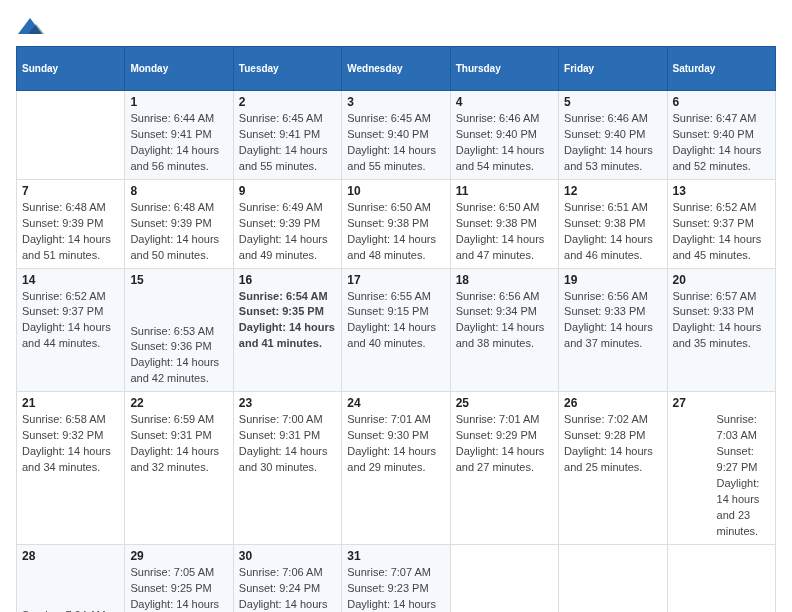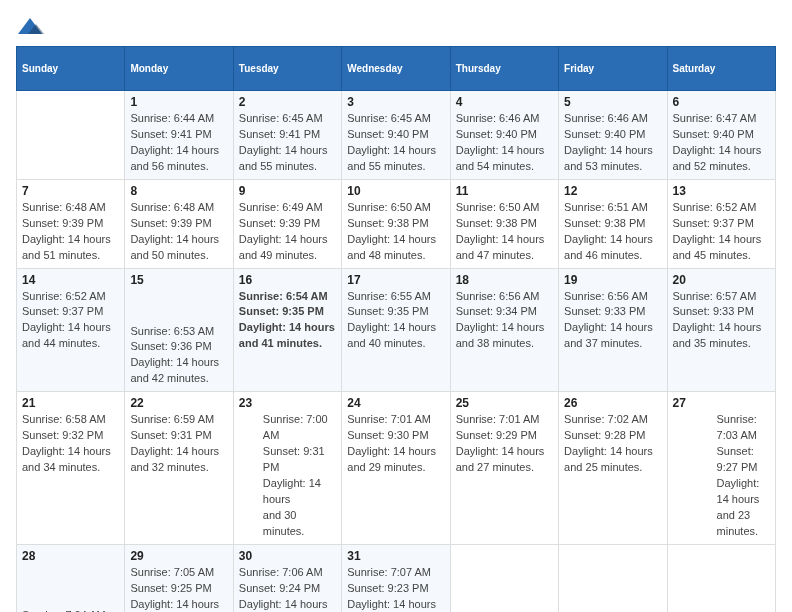--- a/index.html
+++ b/index.html
@@ -228,21 +228,21 @@
         <td>
           <span class="day-number">16</span>
           <div class="day-info" style="white-space: pre-line; font-weight: bold;">Sunrise: 6:54 AM
 Sunset: 9:35 PM
 Daylight: 14 hours
 and 41 minutes.</div>
         </td>
         <td>
           <span class="day-number">17</span>
           <div class="day-info" style="white-space: pre-line;">Sunrise: 6:55 AM
-Sunset: 9:35 PM
+Sunset: 9:15 PM
 Daylight: 14 hours
 and 40 minutes.</div>
         </td>
         <td>
           <span class="day-number">18</span>
           <div class="day-info" style="white-space: pre-line;">Sunrise: 6:56 AM
 Sunset: 9:34 PM
 Daylight: 14 hours
 and 38 minutes.</div>
         </td>
@@ -271,21 +271,21 @@
         </td>
         <td>
           <span class="day-number">22</span>
           <div class="day-info" style="white-space: pre-line;">Sunrise: 6:59 AM
 Sunset: 9:31 PM
 Daylight: 14 hours
 and 32 minutes.</div>
         </td>
         <td>
           <span class="day-number">23</span>
-          <div class="day-info" style="white-space: pre-line; margin-left: 24px;">Sunrise: 7:00 AM
+          <div class="day-info" style="white-space: pre-line;">Sunrise: 7:00 AM
 Sunset: 9:31 PM
 Daylight: 14 hours
 and 30 minutes.</div>
         </td>
         <td>
           <span class="day-number">24</span>
           <div class="day-info" style="white-space: pre-line;">Sunrise: 7:01 AM
 Sunset: 9:30 PM
 Daylight: 14 hours
 and 29 minutes.</div>

